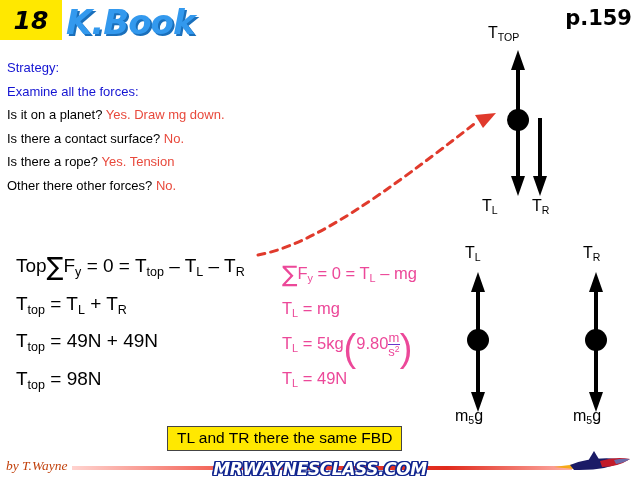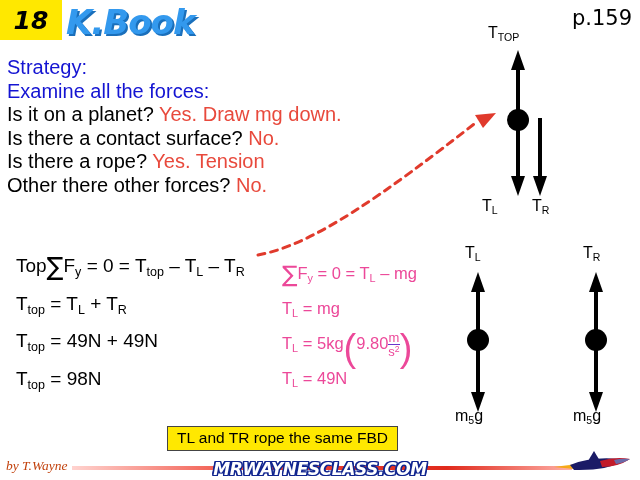--- a/index.html
+++ b/index.html
@@ -21,28 +21,28 @@
   }
   .kbook{
     position:absolute;left:66px;top:2px;
     font-size:34px;font-weight:bold;font-style:italic;
     color:#3399ee;font-family:"DejaVu Sans",sans-serif;
     letter-spacing:-1px;
     text-shadow:2px 2px 0 #1a6fbb;
   }
   .pagenum{
     position:absolute;right:8px;top:6px;
-    font-size:21px;font-weight:normal;color:#000;
+    font-size:21px;font-weight:bold;color:#000;
     font-family:"DejaVu Sans",sans-serif;
     text-align:center;
   }
 
   
   .strategy{position:absolute;left:7px;top:56px;width:350px;}
-  .strategy .line{font-size:20px;line-height:23.5px;color:#000;white-space:nowrap;}
+  .strategy .line{font-size:13px;line-height:23.5px;color:#000;white-space:nowrap;}
   .strategy .blue{color:#1414d2;}
   .strategy .red{color:#e8493c;}
 
   
   .eqblock{position:absolute;left:16px;top:250px;color:#000;}
   .eqblock .eq{font-size:19px;line-height:31px;white-space:nowrap;font-family:"Liberation Sans",sans-serif;}
   .sig{font-size:25px;vertical-align:-3px;font-family:"DejaVu Sans",sans-serif;}
   sub{font-size:0.66em;vertical-align:-0.28em;}
   sup{font-size:0.66em;vertical-align:0.45em;}
 
@@ -230,21 +230,21 @@
       <polygon points="26,168 19,148 33,148" fill="#000"></polygon>
     </svg>
 
     <div class="dot" style="left:15px;top:85px;width:22px;height:22px;"></div>
 
     <div class="lbl" style="left:3px;top:163px;">
       <span>m</span><sub>5</sub><span>g</span>
     </div>
   </div>
 
-  <div class="callout">TL and TR rope the same FBD</div>
+  <div class="callout">TL and TR there the same FBD</div>
 
   <div class="byline">by T.Wayne</div>
   <div class="redline"></div>
   <div class="sitebar">MRWAYNESCLASS.COM</div>
 
   <svg class="rocket" viewBox="0 0 92 30">
     <path d="M10 20 L40 16 L30 22 Z" fill="#f5a800" opacity="0.85"></path>
     <path d="M26 18 Q50 8 84 13 Q62 24 30 23 Z" fill="#1b1b66"></path>
     <path d="M56 14 Q72 9 86 12 Q74 20 58 20 Z" fill="#c21b2a"></path>
     <path d="M44 14 L50 4 L56 14 Z" fill="#1b1b66"></path>

